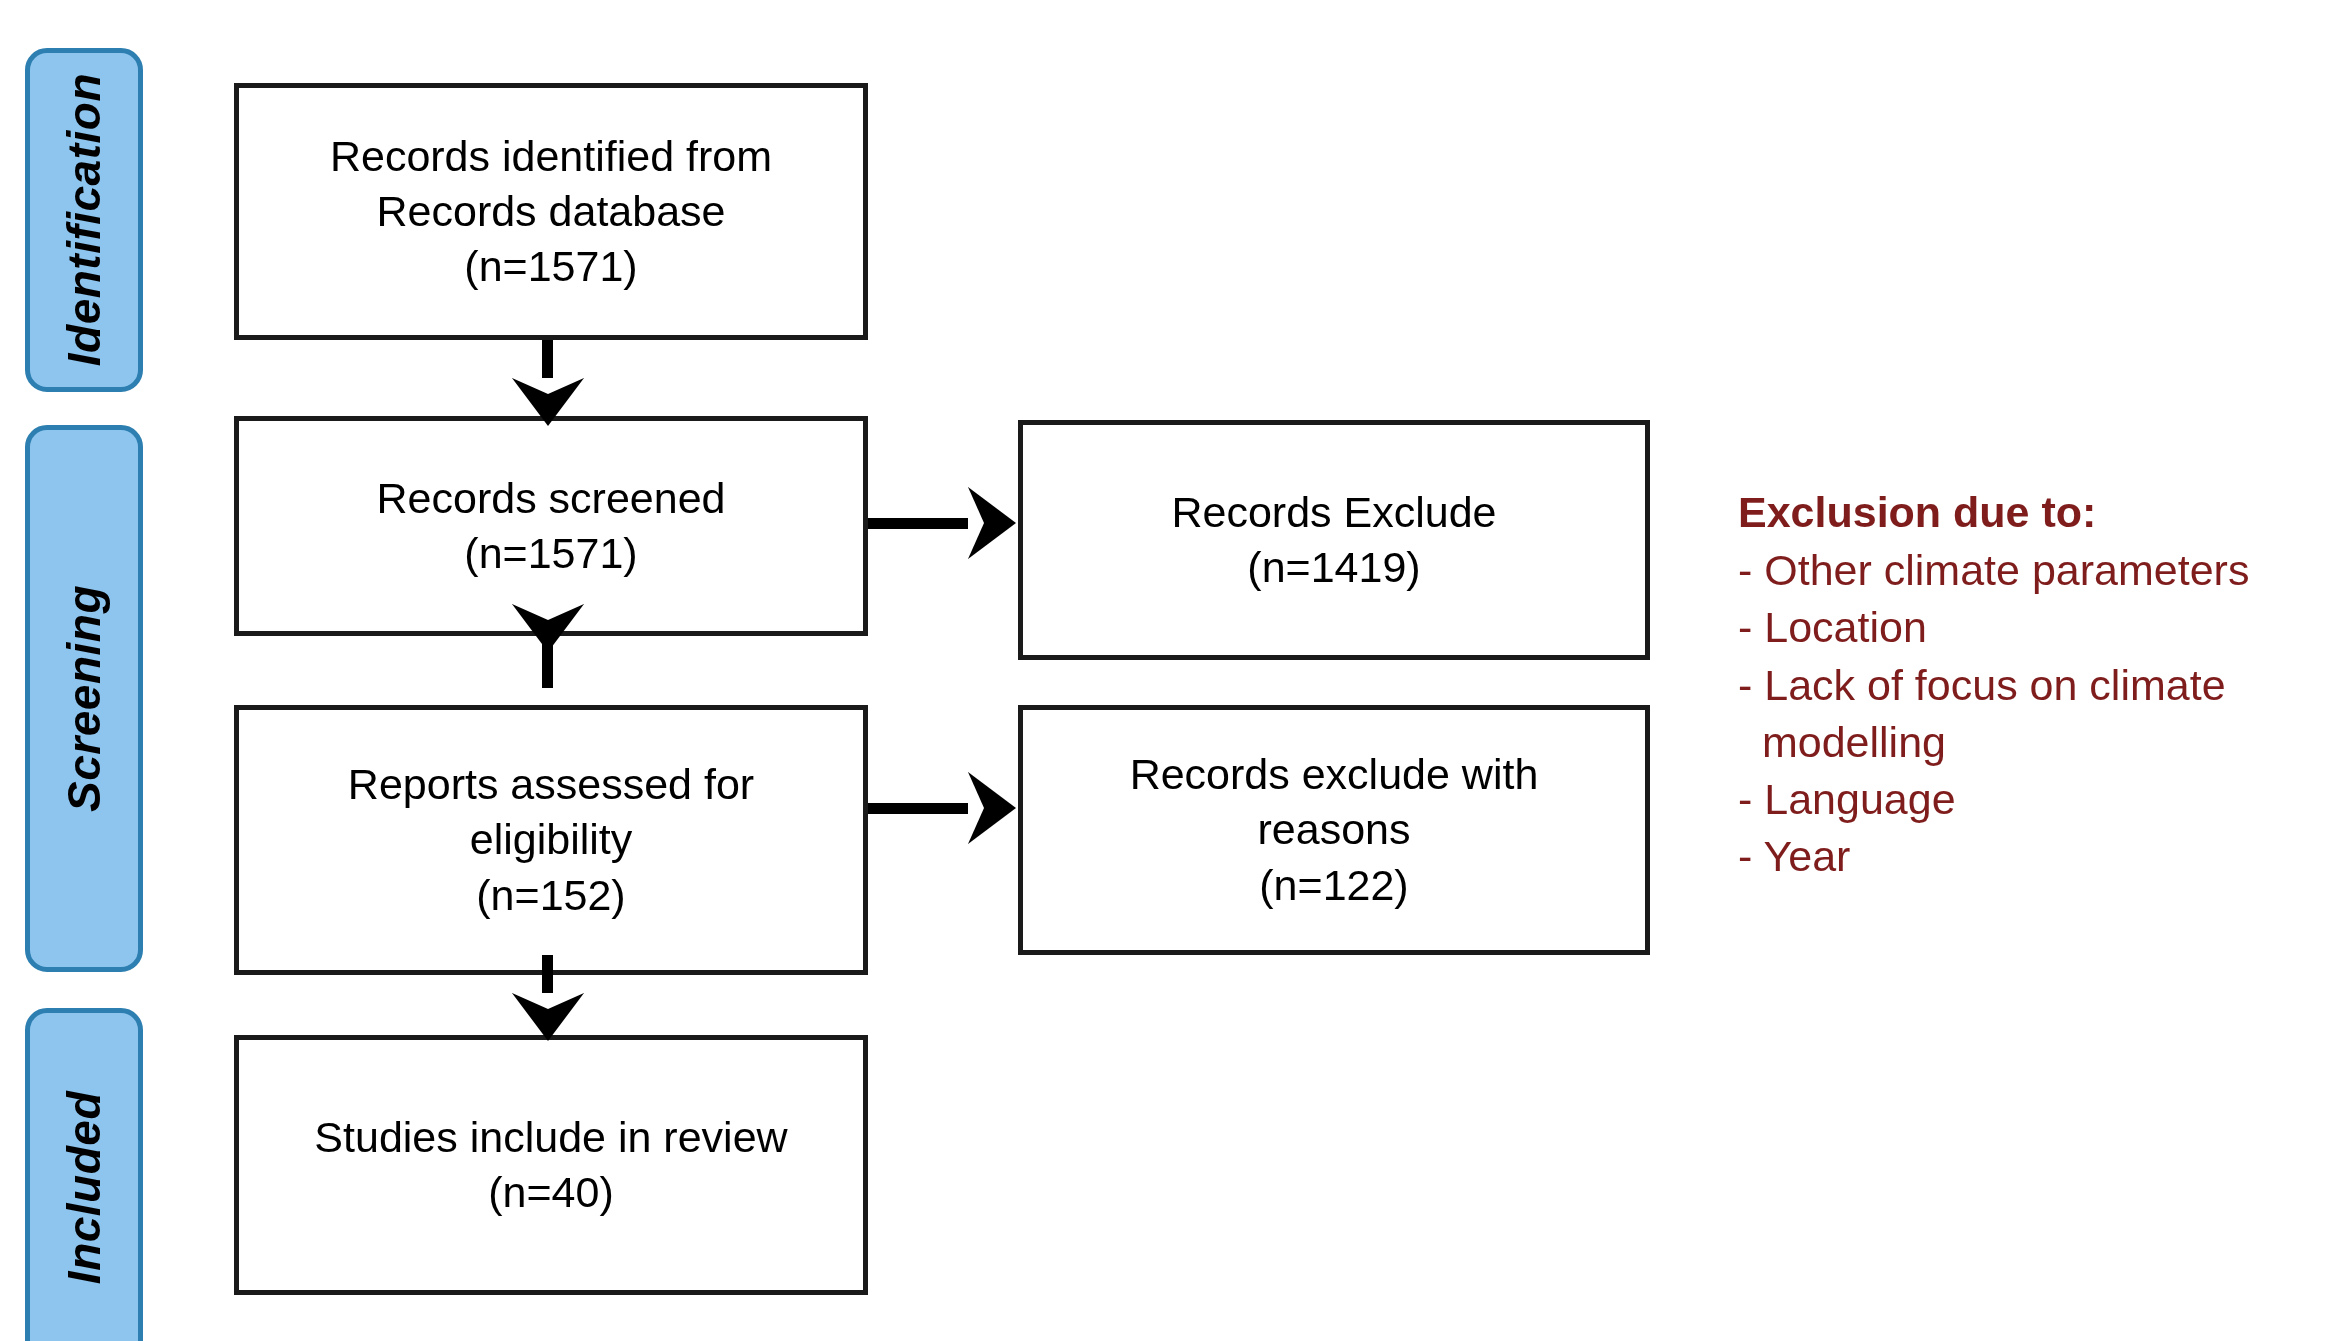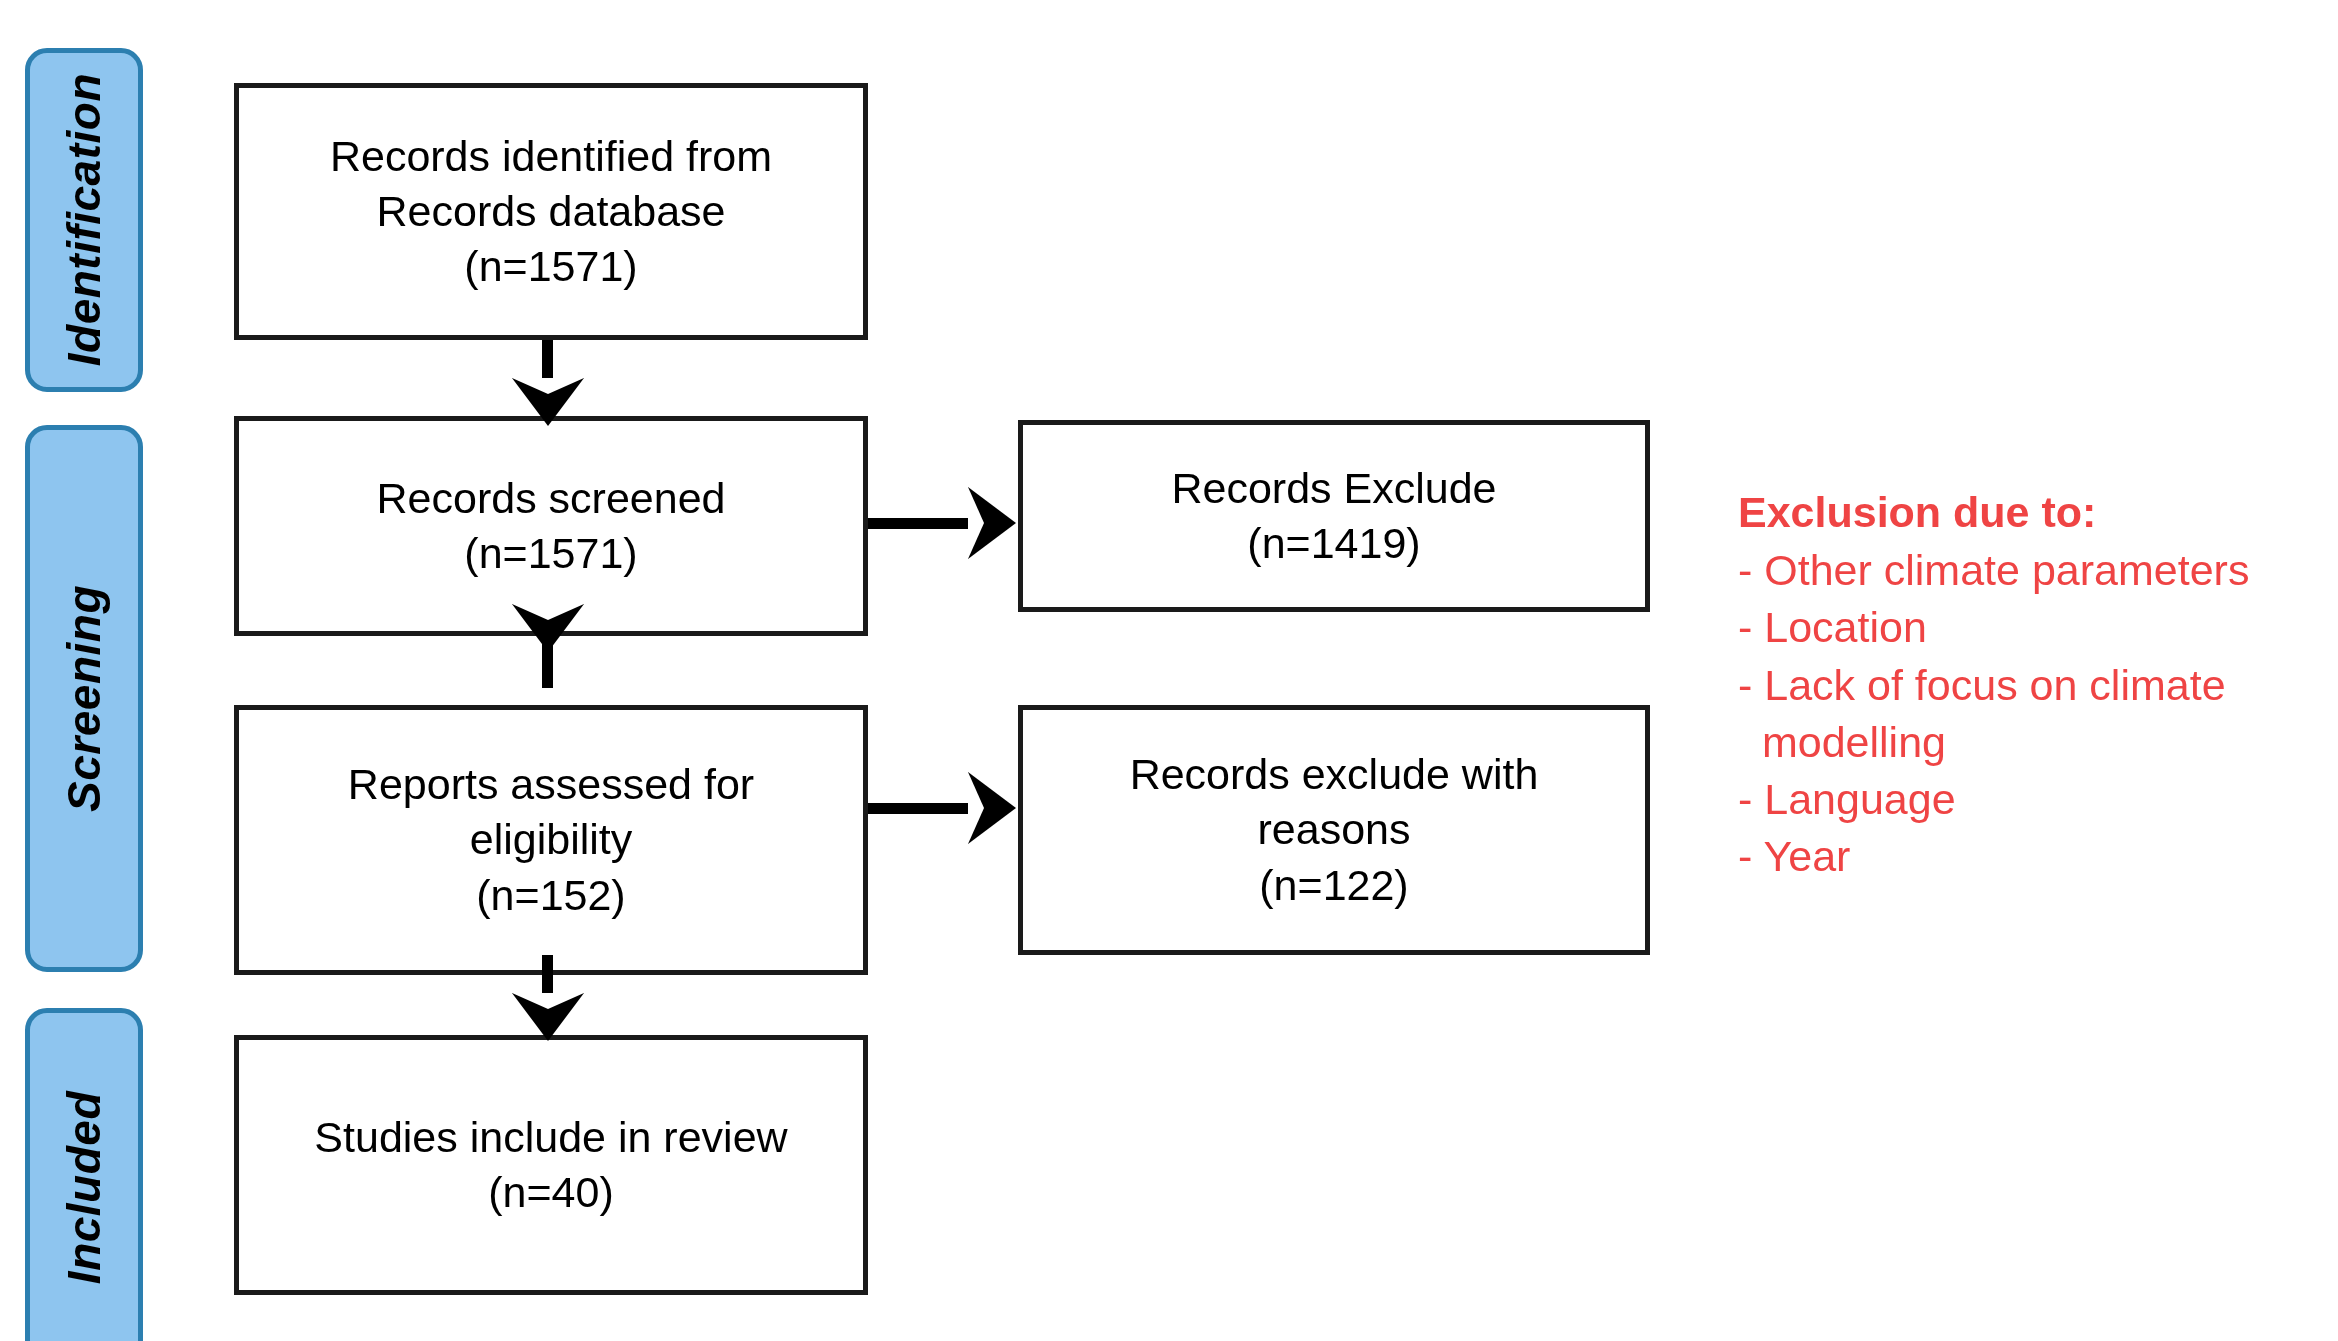--- a/index.html
+++ b/index.html
@@ -65,21 +65,21 @@
     color: #000000;
     padding: 6px 3px;
   }
   .flow-box .line { display: block; white-space: nowrap; }
 
   #box-identified  { left: 234px;  top: 83px;   width: 634px; height: 257px; }
   #box-screened    { left: 234px;  top: 416px;  width: 634px; height: 220px; }
   #box-eligibility { left: 234px;  top: 705px;  width: 634px; height: 270px; }
   #box-included    { left: 234px;  top: 1035px; width: 634px; height: 260px; }
 
-  #box-records-excluded   { left: 1018px; top: 420px;  width: 632px; height: 192px; }
+  #box-records-excluded   { left: 1018px; top: 420px;  width: 632px; height: 240px; }
   #box-excluded-reasons   { left: 1018px; top: 705px;  width: 632px; height: 250px; }
 
   
   .conn-vert {
     position: absolute;
     left: 542px;
     width: 11px;
     background: #000000;
   }
   #conn-v1 { top: 340px; height: 62px; }
@@ -142,21 +142,21 @@
 
   
   #exclusion-notes {
     position: absolute;
     left: 1738px;
     top: 484px;
     width: 580px;
     font-family: "Liberation Sans", sans-serif;
     font-size: 43px;
     line-height: 1.33;
-    color: #ef4444;
+    color: #7f1d1d;
   }
   #exclusion-title {
     font-weight: bold;
     margin-bottom: 1px;
   }
   .exclusion-item {
     white-space: pre-wrap;
   }
 </style>
 </head>

